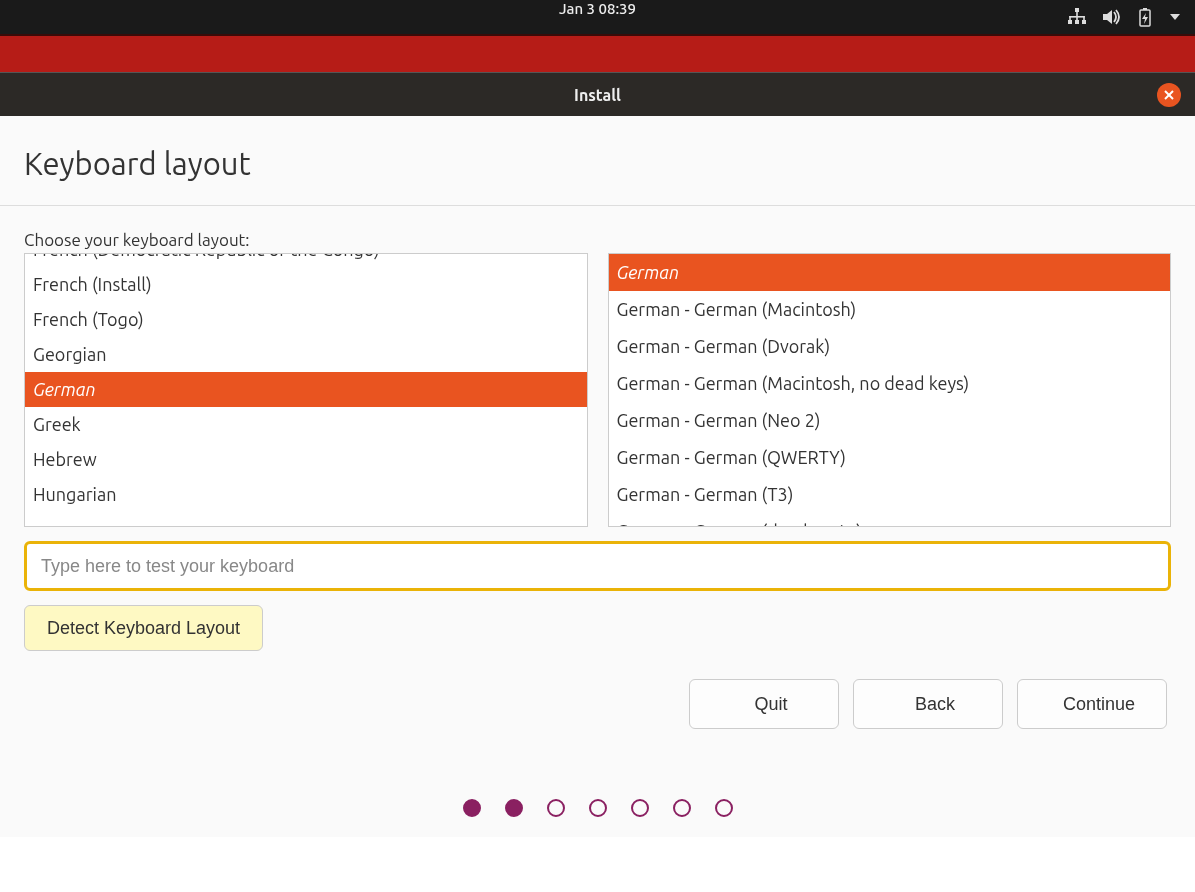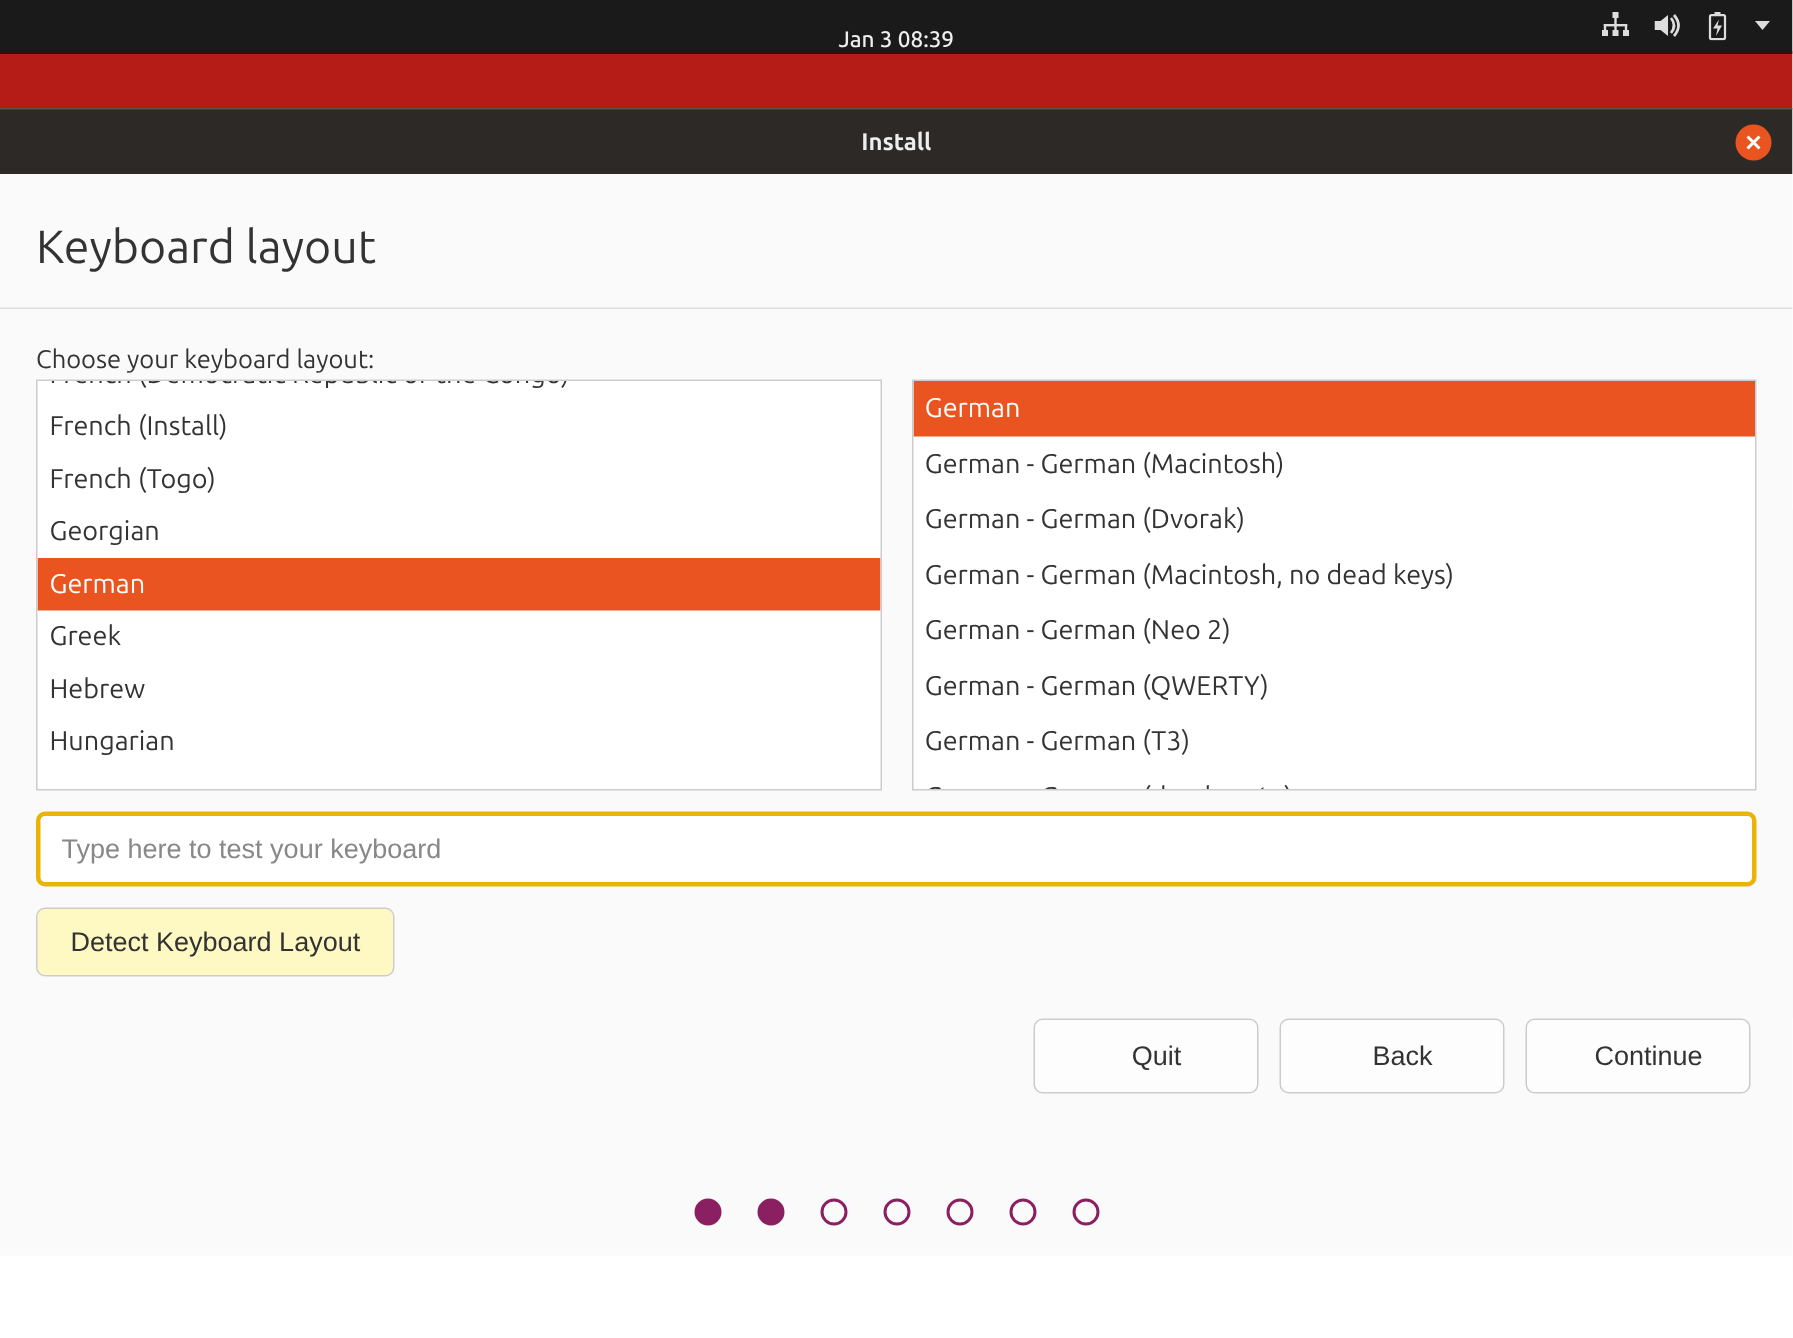--- a/index.html
+++ b/index.html
@@ -1,19 +1,19 @@
 <!DOCTYPE html>
 <html><head>
 <meta charset="utf-8">
 <style>
   * { box-sizing: border-box; margin: 0; padding: 0; }
   html, body { width: 1195px; height: 892px; font-family: "Ubuntu", "Segoe UI", sans-serif; background: #fff; overflow: hidden; }
   
   
-  .menubar { width: 100%; height: 34px; background: #1a1a1a; color: #eee; display: flex; align-items: flex-end; justify-content: center; position: relative; font-size: 15px; }
+  .menubar { width: 100%; height: 34px; background: #1a1a1a; color: #eee; display: flex; align-items: flex-start; justify-content: center; position: relative; font-size: 15px; }
   .menubar .datetime { font-weight: 500; }
   .menubar .tray { position: absolute; right: 14px; top: 0; height: 34px; display: flex; align-items: center; gap: 16px; }
   .menubar .tray svg { fill: #ddd; }
   .tray-item { display:flex; align-items:center; }
   
   
   .redstrip { width: 100%; height: 38px; background: #b61c17; border-top: 2px solid #3a0b09; }
   
   
   .titlebar { width: 100%; height: 44px; background: #2c2926; color: #eee; display: flex; align-items: center; justify-content: center; position: relative; font-weight: 600; font-size: 16px; border-top: 1px solid #555; }
@@ -27,21 +27,21 @@
   .divider { height: 1px; background: #ddd; width: 100%; }
   
   .body { padding: 24px 24px 0 24px; }
   .instruction { font-size: 17px; color: #333; margin-bottom: 4px; }
   
   .lists { display: flex; gap: 20px; }
   .listbox { flex: 1; border: 1px solid #ccc; background: #fff; height: 274px; overflow: hidden; font-size: 18px; color: #333; position: relative; }
   .listbox .inner { position: relative; }
   .listbox.left .inner { top: -22px; }
   .listbox .item { padding: 4px 8px; line-height: 1.5; white-space: nowrap; cursor: pointer; }
-  .listbox .item.selected { background: #E95420; color: #fff; }
+  .listbox .item.selected { background: #E95420; color: #fff; font-style: italic; }
   .listbox.right .item { padding: 5px 8px; }
   
   .test-input { width: 100%; margin-top: 14px; height: 50px; border: 3px solid #eab308; border-radius: 6px; padding: 0 14px; font-size: 18px; color: #333; background: #fff; }
   .test-input::placeholder { color: #888; }
   
   .detect-btn { margin-top: 14px; height: 46px; padding: 0 22px; border: 1px solid #ccc; border-radius: 6px; background: #fef9c3; font-size: 18px; color: #333; cursor: pointer; }
   
   .nav-buttons { display: flex; justify-content: flex-end; gap: 14px; margin-top: 28px; padding-right: 4px; }
   .nav-buttons button { height: 50px; width: 150px; border: 1px solid #ccc; border-radius: 6px; background: #fdfdfd; font-size: 18px; color: #333; cursor: pointer; padding-left: 14px; }
   

